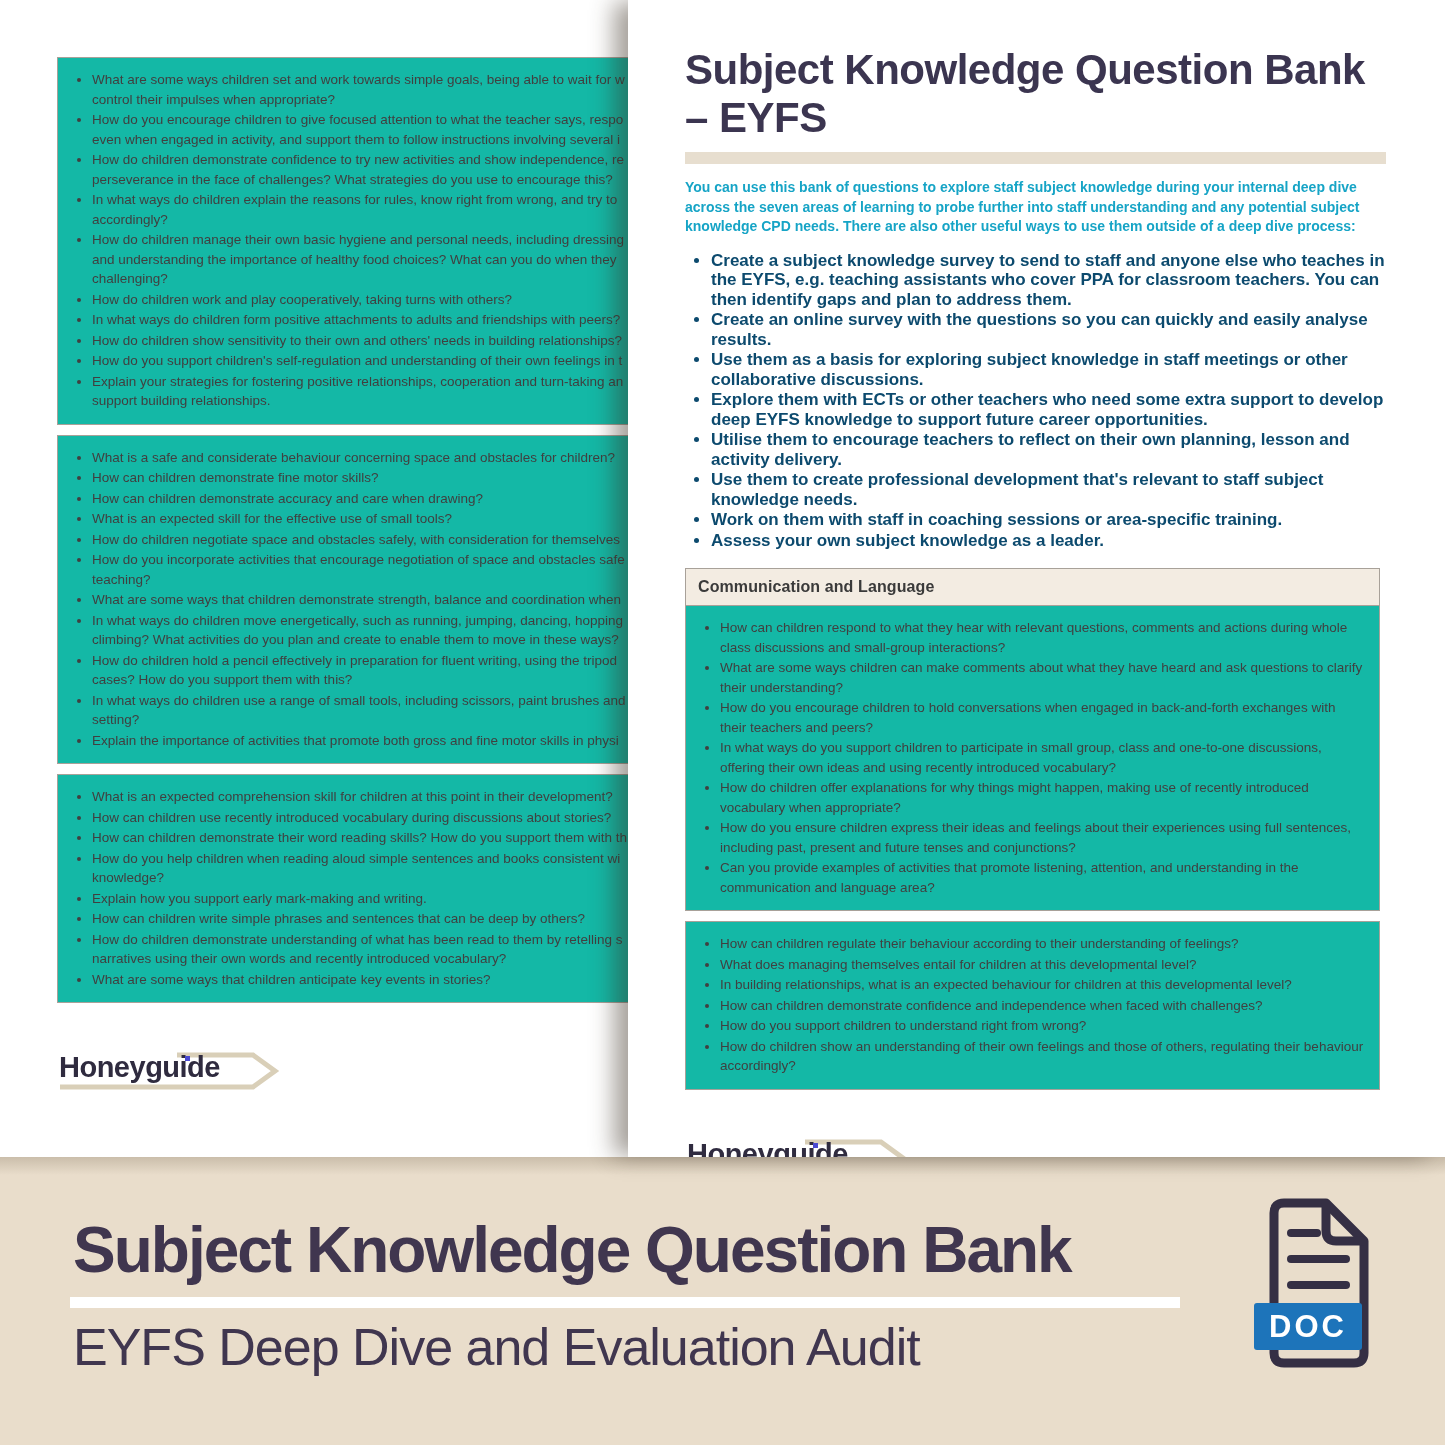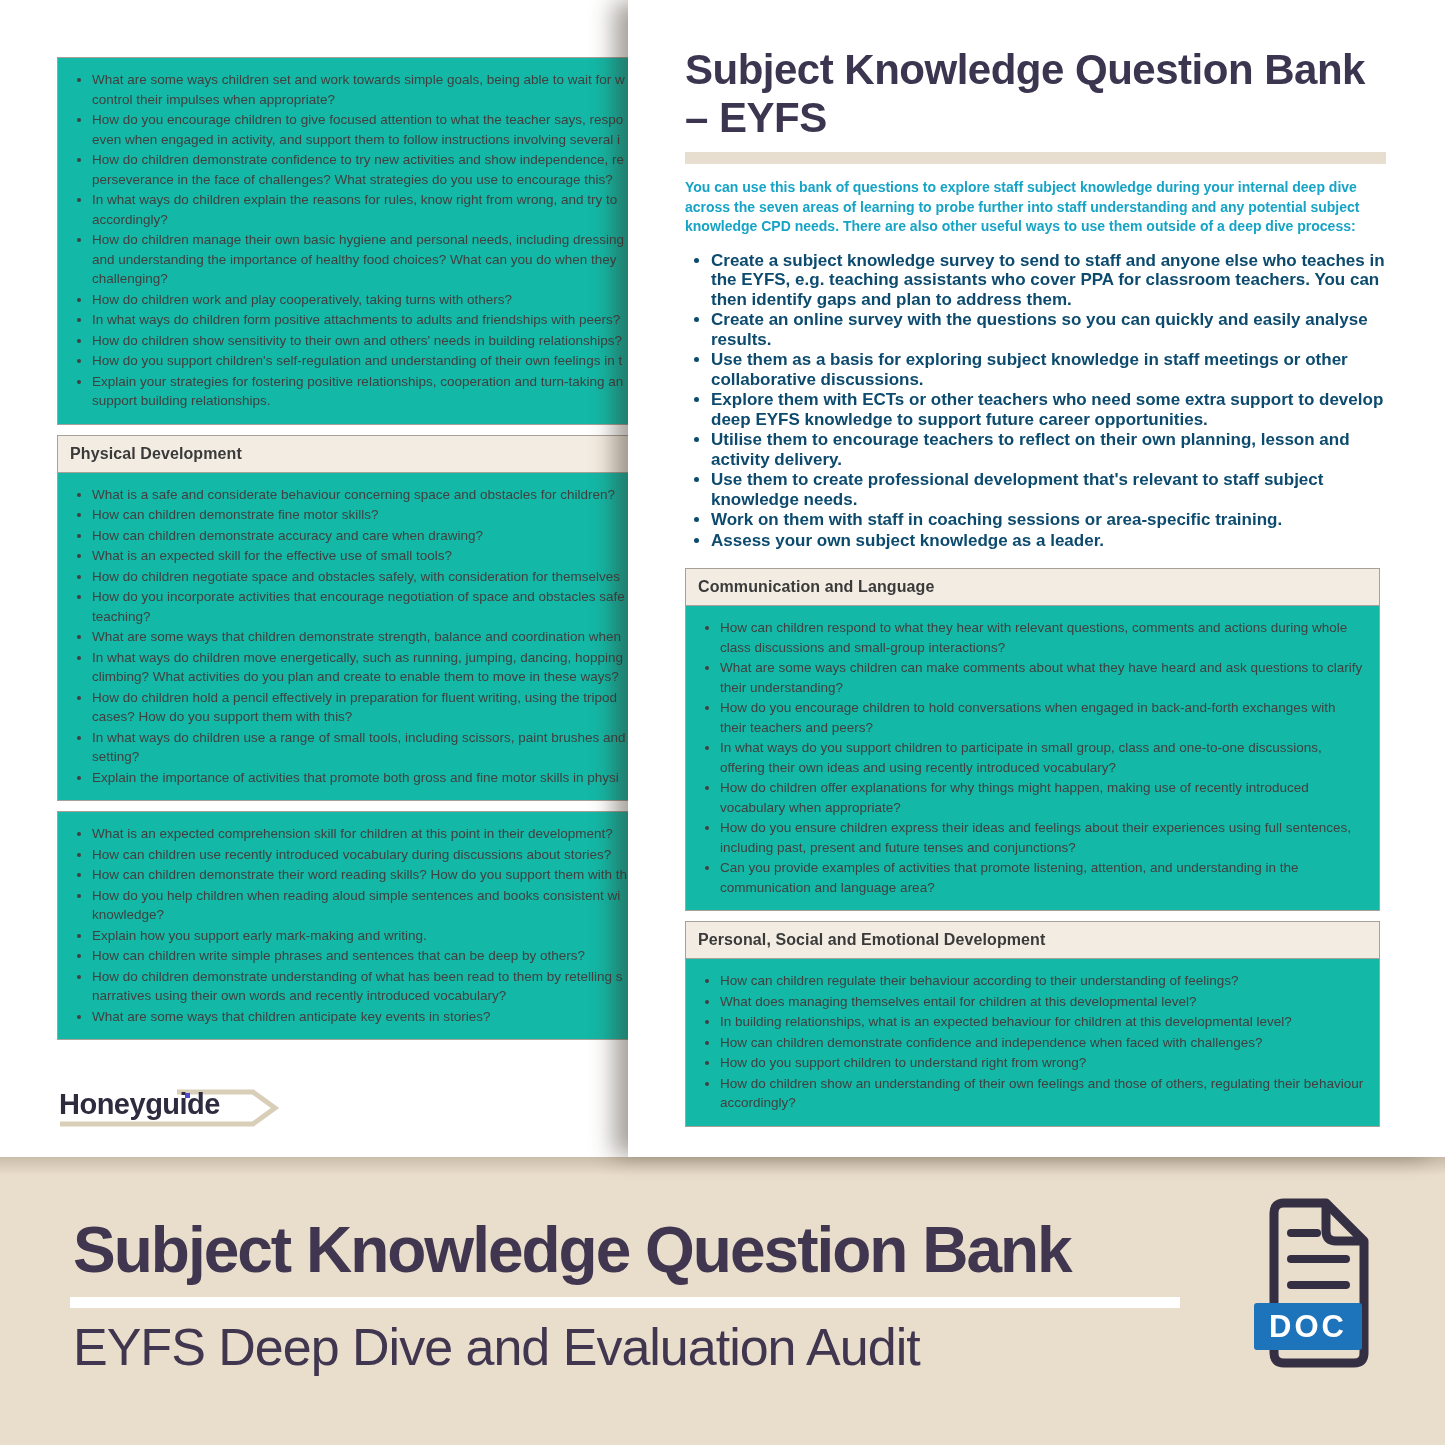--- a/index.html
+++ b/index.html
@@ -97,21 +97,20 @@
           <li>How do children work and play cooperatively, taking turns with others?</li>
           <li>In what ways do children form positive attachments to adults and friendships with peers?</li>
           <li>How do children show sensitivity to their own and others' needs in building relationships?</li>
           <li>How do you support children's self-regulation and understanding of their own feelings in t</li>
           <li>Explain your strategies for fostering positive relationships, cooperation and turn-taking an
 support building relationships.</li>
         </ul>
     </div>
 
     <div class="qbox">
-      <div class="qbox-header">Physical Development</div>
       <ul>
 
       <li>What is a safe and considerate behaviour concerning space and obstacles for children?</li>
           <li>How can children demonstrate fine motor skills?</li>
           <li>How can children demonstrate accuracy and care when drawing?</li>
           <li>What is an expected skill for the effective use of small tools?</li>
           <li>How do children negotiate space and obstacles safely, with consideration for themselves</li>
           <li>How do you incorporate activities that encourage negotiation of space and obstacles safe
 teaching?</li>
           <li>What are some ways that children demonstrate strength, balance and coordination when</li>
@@ -180,21 +179,20 @@
           <li>What are some ways children can make comments about what they have heard and ask questions to clarify their understanding?</li>
           <li>How do you encourage children to hold conversations when engaged in back-and-forth exchanges with their teachers and peers?</li>
           <li>In what ways do you support children to participate in small group, class and one-to-one discussions, offering their own ideas and using recently introduced vocabulary?</li>
           <li>How do children offer explanations for why things might happen, making use of recently introduced vocabulary when appropriate?</li>
           <li>How do you ensure children express their ideas and feelings about their experiences using full sentences, including past, present and future tenses and conjunctions?</li>
           <li>Can you provide examples of activities that promote listening, attention, and understanding in the communication and language area?</li>
         </ul>
     </div>
 
     <div class="qbox">
-      <div class="qbox-header">Personal, Social and Emotional Development</div>
       <ul>
 
       <li>How can children regulate their behaviour according to their understanding of feelings?</li>
           <li>What does managing themselves entail for children at this developmental level?</li>
           <li>In building relationships, what is an expected behaviour for children at this developmental level?</li>
           <li>How can children demonstrate confidence and independence when faced with challenges?</li>
           <li>How do you support children to understand right from wrong?</li>
           <li>How do children show an understanding of their own feelings and those of others, regulating their behaviour accordingly?</li>
         </ul>
     </div>

